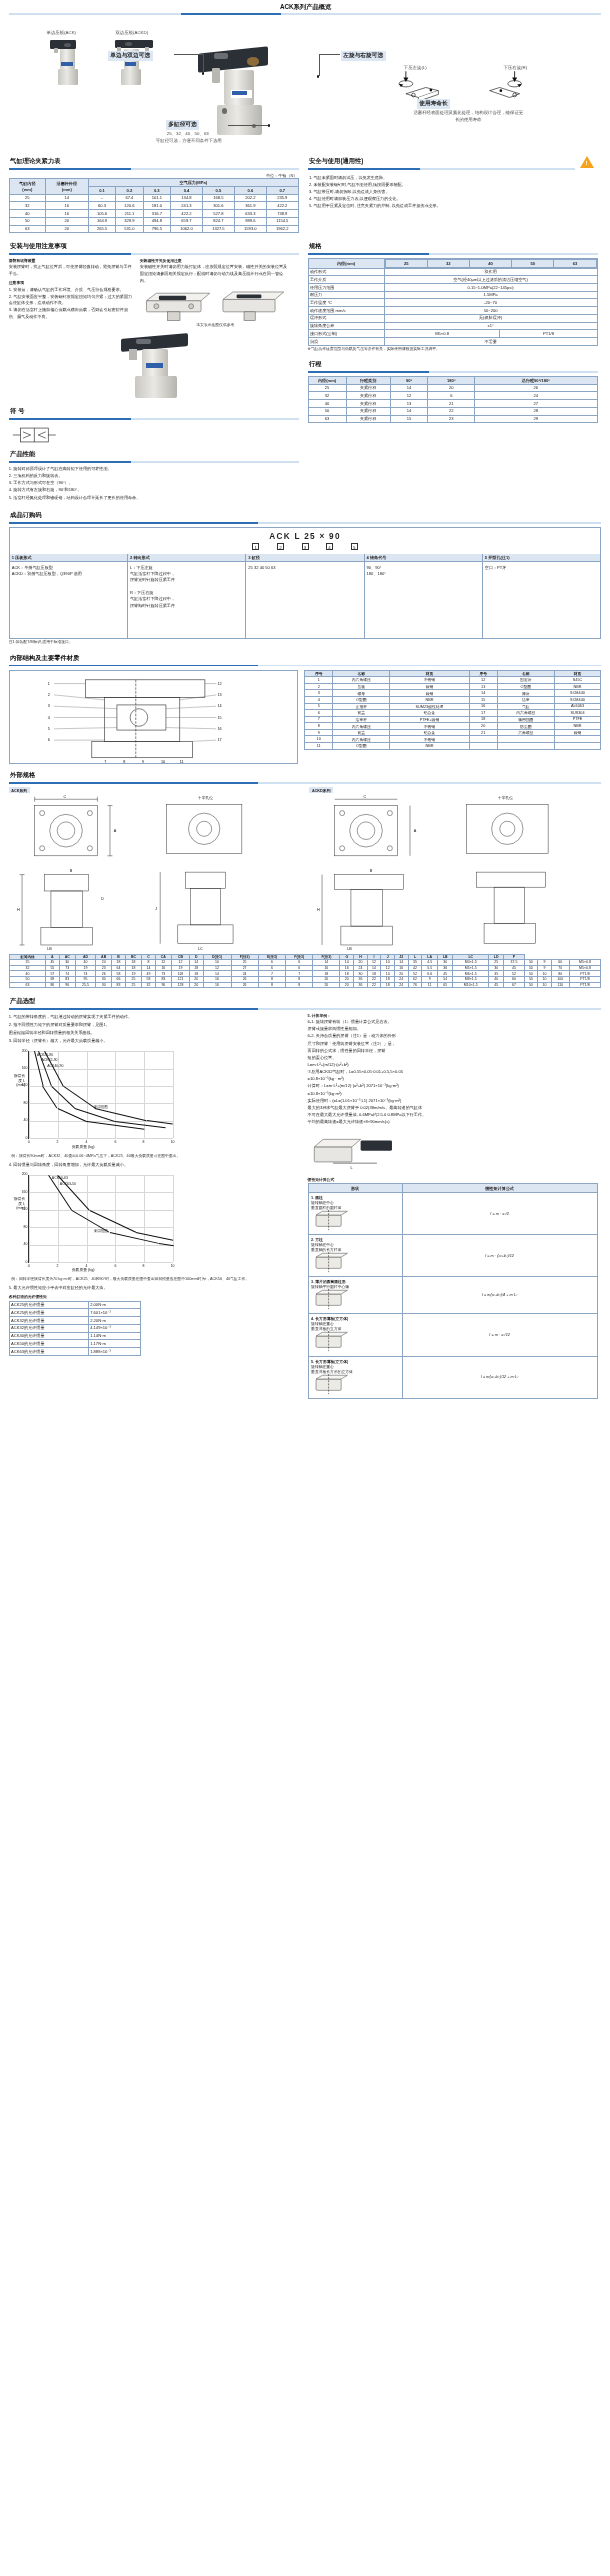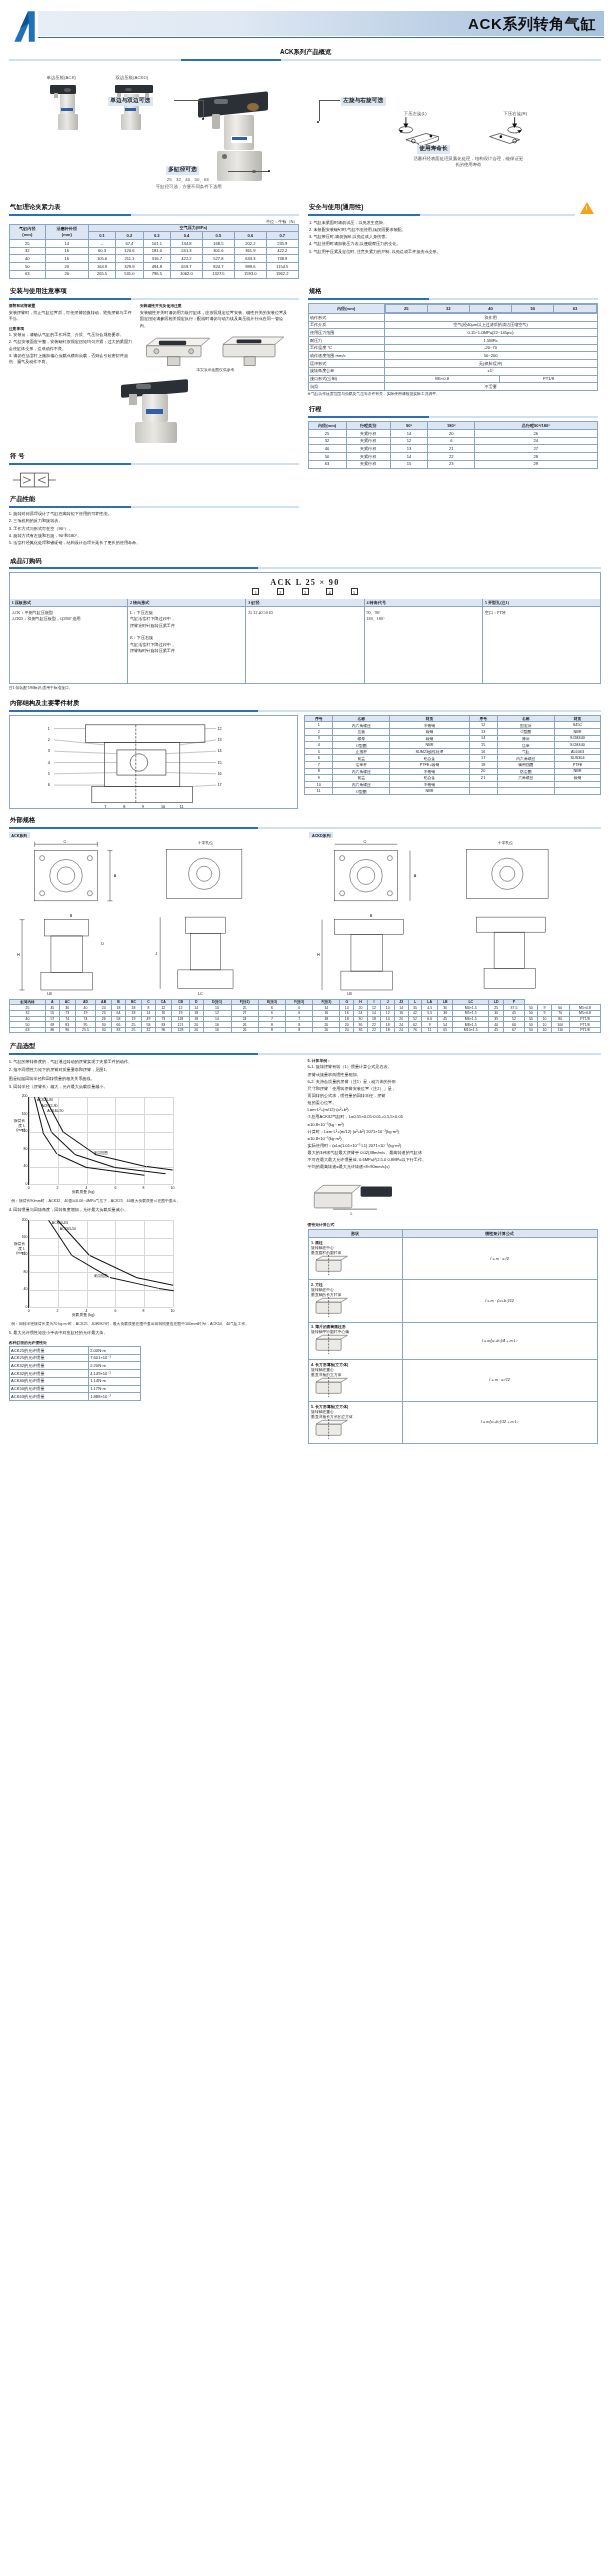--- a/index.html
+++ b/index.html
@@ -61,21 +61,21 @@
   .cols { display:flex; gap:8.8px; margin:0 8.8px; }
   .col { width:290px; }
   p.body { font-size:4.1px; line-height:1.65; color:#222; margin:1.3px 0; }
   ul.body { font-size:4.1px; line-height:1.6; color:#222; margin:1.3px 0 1.3px 6.3px; }
   ul.body li { margin:0.6px 0; }
   .warn-tri { display:inline-block; width:0;height:0;border-left:7px solid transparent;
               border-right:7px solid transparent;border-bottom:12px solid #f5a21d; position:relative;}
   .warn-tri:after{content:"!";position:absolute;left:-1.3px;top:3.8px;font-size:5.7px;font-weight:bold;color:#fff;}
 
   
-  .order-box { margin:2.5px 8.8px 0 8.8px; border:0.6px solid #8aa6c4;font-family:Liberation Serif, serif; }
+  .order-box { margin:2.5px 8.8px 0 8.8px; border:0.6px solid #8aa6c4; }
   .order-code { text-align:center; font-size:8.2px; font-weight:bold; padding:4.4px 0 1.3px 0; letter-spacing:1.3px;}
   .order-nums { display:flex; justify-content:center; gap:17.6px; padding-bottom:3.8px; }
   .num-box { width:7px;height:7px;border:0.6px solid #333;font-size:4.4px;line-height:7px;text-align:center;}
   .ord-grid { display:flex; }
   .ord-col { border-right:0.6px solid #8aa6c4; flex:1; }
   .ord-col:last-child{border-right:0;}
   .ord-hd { background:#dbe6f2; font-size:4.1px; font-weight:bold; padding:1.3px 1.9px; border-bottom:0.6px solid #8aa6c4; }
   .ord-bd { padding:2.5px 1.9px; font-size:4.1px; line-height:1.55; min-height:76px; }
 
   
@@ -101,29 +101,20 @@
   .sm { font-size:3.8px; }
   .note { font-size:3.8px; color:#333; line-height:1.5; }
   .center{text-align:center;}
   .b{font-weight:bold;}
 </style>
 </head>
 <body>
 
 <div class="page">
 
-  <div class="hdr">
-    <svg class="logo" viewBox="0 0 100 100">
-      <path d="M58 4 L16 96 L36 96 L60 40 L60 96 L78 96 L78 4 Z" fill="#1f72b8"></path>
-      <path d="M58 4 L34 56 L60 40 Z" fill="#11518c"></path>
-    </svg>
-    <div class="hdr-bar"></div>
-    <div class="hdr-title">ACK系列转角气缸</div>
-    <div class="hdr-rule"></div>
-  </div>
 
   <div class="sec">
     <div class="sec-h center">ACK系列产品概览</div>
     <div class="sec-ul c">
         <i></i>
       </div>
   </div>
 
   <div class="ov">
 

